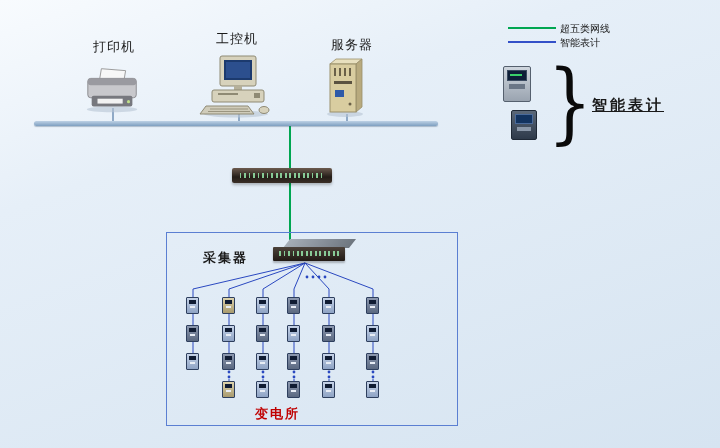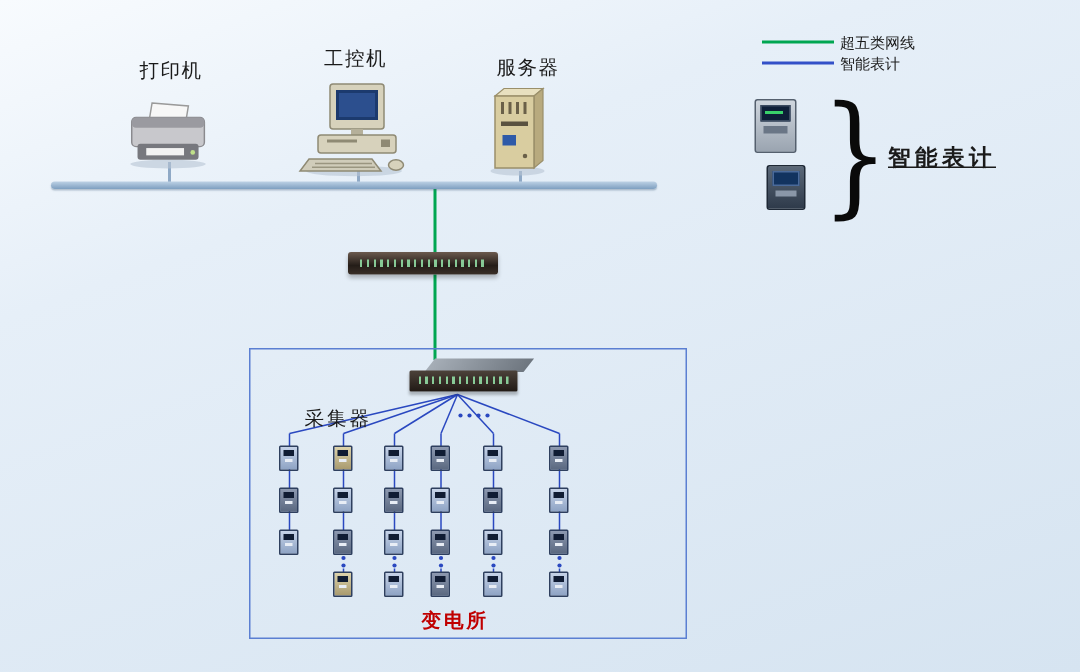--- a/index.html
+++ b/index.html
@@ -51,22 +51,22 @@
   
   .box { position:absolute; left:166px; top:232px; width:290px; height:192px; border:1px solid #5b7fd2; }
   .wiring { position:absolute; left:0; top:0; }
   .meter { position:absolute; width:13px; height:17px; box-sizing:border-box; border:1px solid #2e3f5e; border-radius:1px;
            background:linear-gradient(180deg,#c6d3e8,#8ea3c4); }
   .meter i { display:block; font-style:normal; }
   .meter .scr { margin:2px auto 0; width:7px; height:4px; background:#101c33; }
   .meter .b { margin:2px auto 0; width:5px; height:2px; background:#e8edf5; }
   .meter.dark  { background:linear-gradient(180deg,#8d99b0,#5a6880); }
   .meter.gold  { background:linear-gradient(180deg,#ddd3ac,#a89a6e); }
-  .station-label { position:absolute; left:88px; top:172px; color:#c00000; font-weight:bold; font-size:13px; letter-spacing:2px;margin-left:26px; }
-  .collector-label { position:absolute; left:36px; top:16px; font-weight:normal; font-size:13px; letter-spacing:2px;margin-top:21px; }
+  .station-label { position:absolute; left:88px; top:172px; color:#c00000; font-weight:bold; font-size:13px; letter-spacing:2px; }
+  .collector-label { position:absolute; left:36px; top:16px; font-weight:bold; font-size:13px; letter-spacing:2px; }
 
   .icon-wrap { position:absolute; }
 </style>
 </head>
 <body>
 
 <div class="canvas">
 
   <div class="drop" style="left:112px;top:108px;height:15px;"></div>
   <div class="drop" style="left:238px;top:114px;height:9px;"></div>

